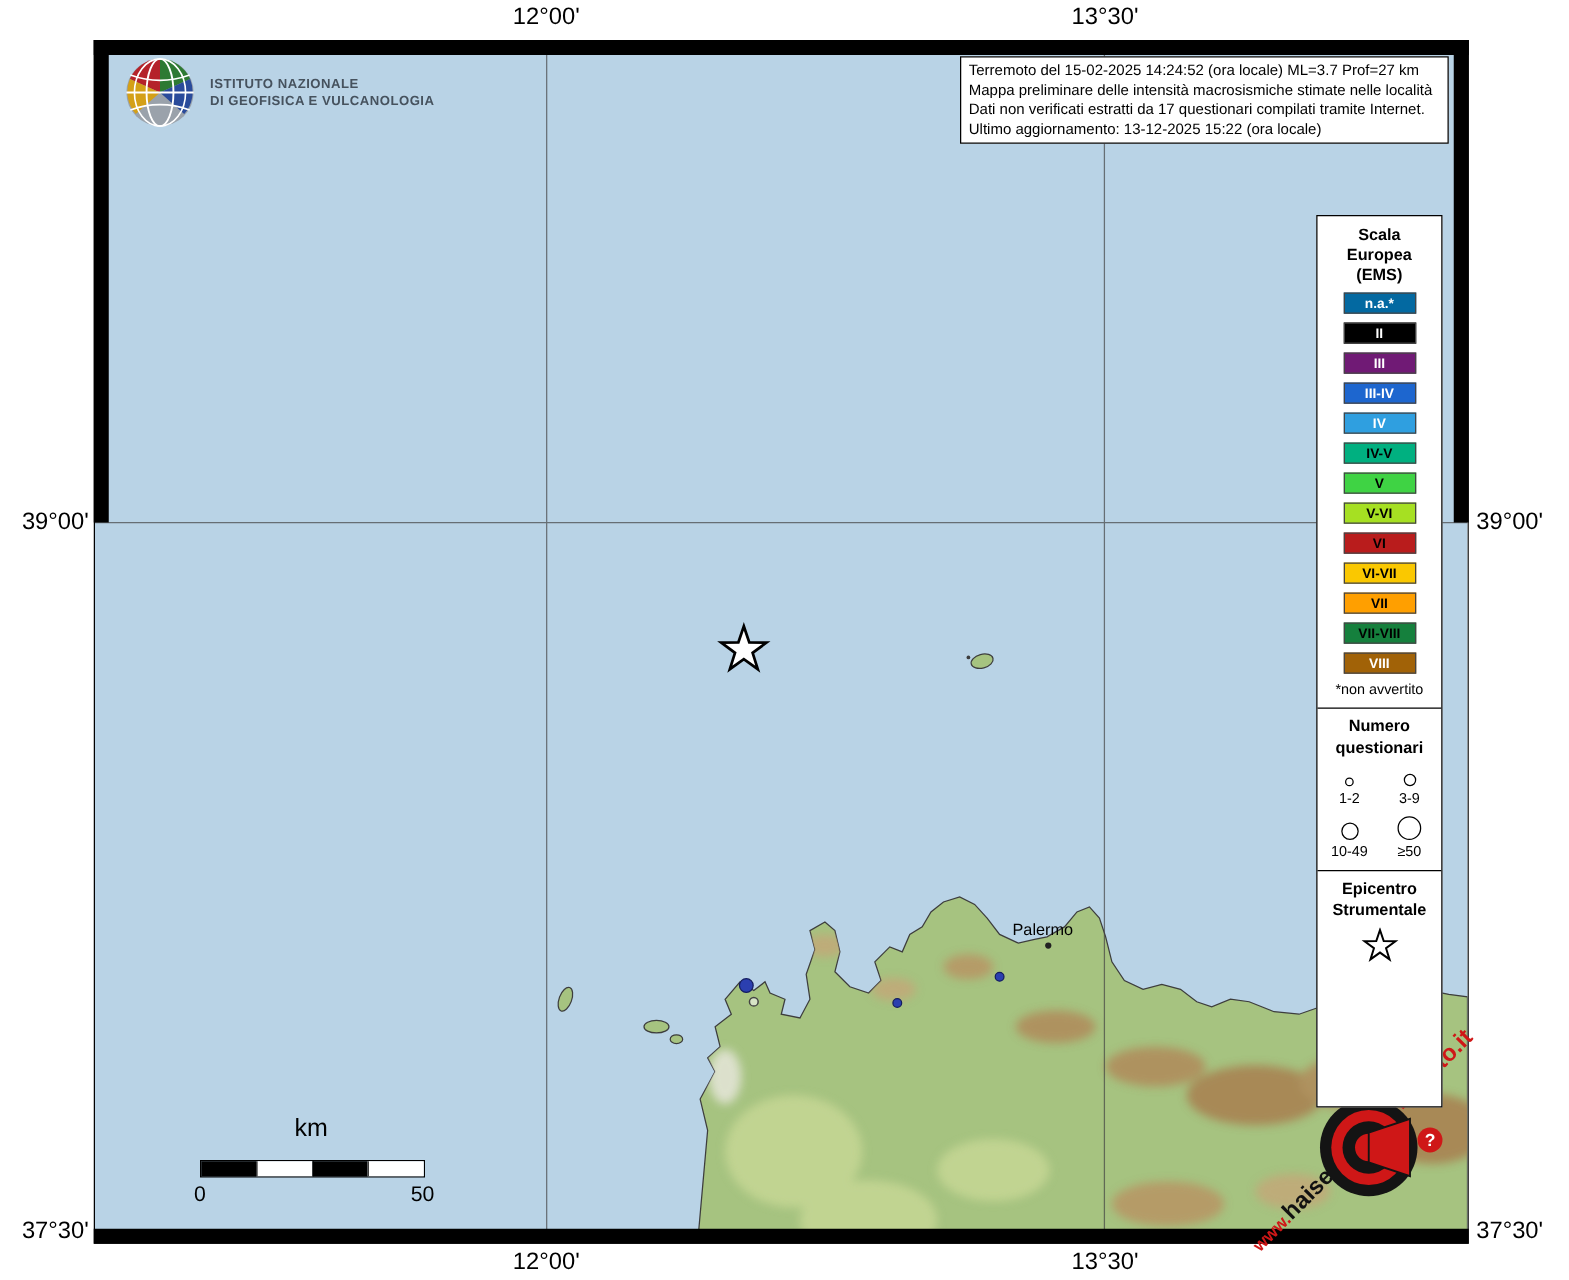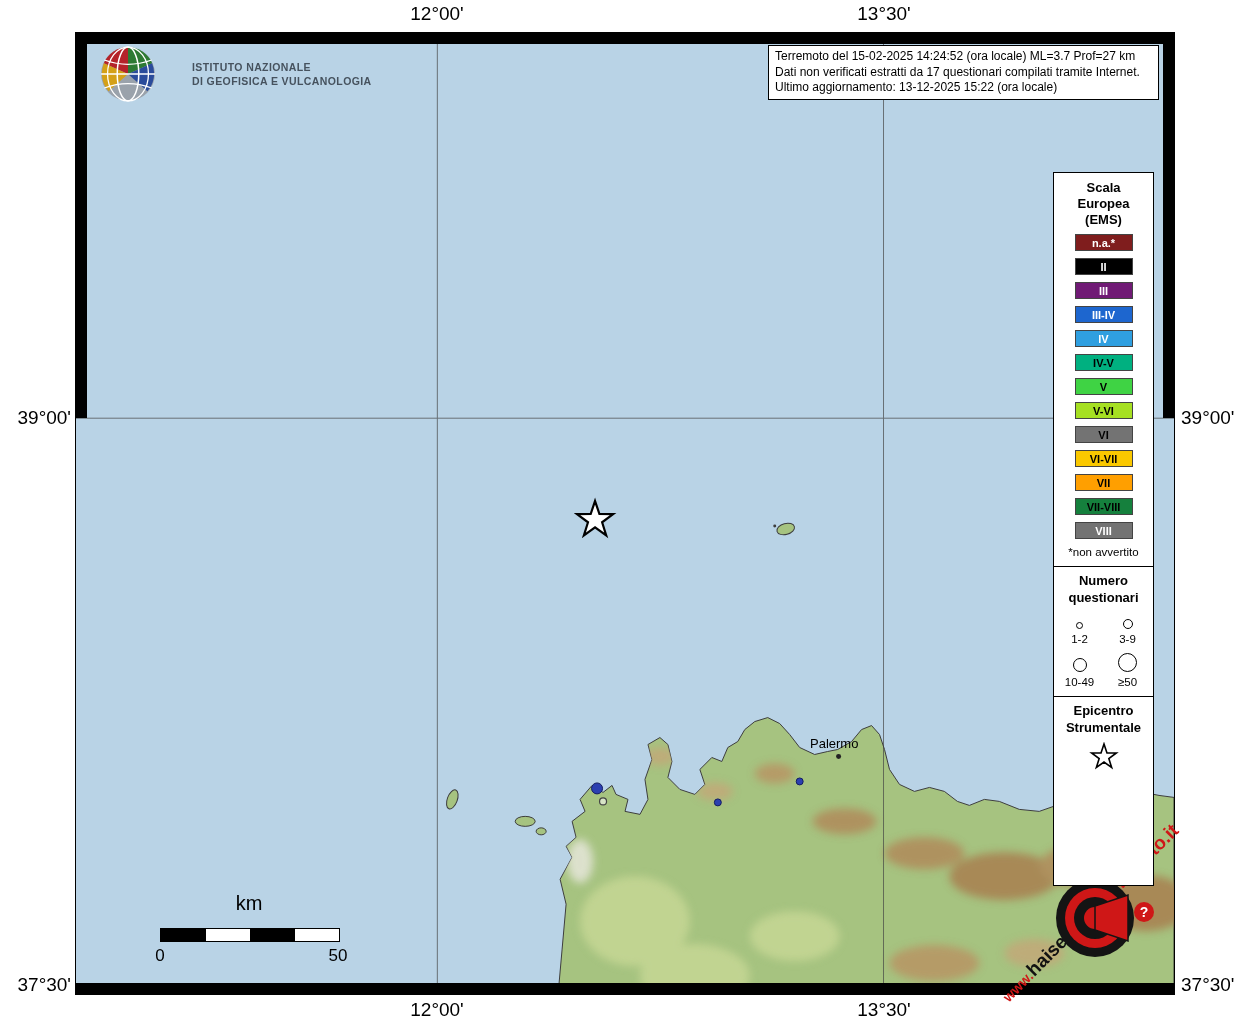--- a/index.html
+++ b/index.html
@@ -23,21 +23,21 @@
   .c-top-left  { left:387px;  top:3px;   width:100px; text-align:center; }
   .c-top-right { left:834px;  top:3px;   width:100px; text-align:center; }
   .c-bot-left  { left:387px;  top:999px; width:100px; text-align:center; }
   .c-bot-right { left:834px;  top:999px; width:100px; text-align:center; }
   .c-left-top  { left:0;      top:407px; width:71px;  text-align:right; }
   .c-left-bot  { left:0;      top:974px; width:71px;  text-align:right; }
   .c-right-top { left:1181px; top:407px; width:74px;  text-align:left; }
   .c-right-bot { left:1181px; top:974px; width:74px;  text-align:left; }
 
   
-  .ingv { position:absolute; left:100px; top:46px; z-index:5; display:flex; align-items:center;gap:24px; }
+  .ingv { position:absolute; left:100px; top:46px; z-index:5; display:flex; align-items:center; }
   .ingv-text { margin-left:12px; color:#46525e; font-weight:bold; font-size:10.5px;
                letter-spacing:0.4px; line-height:14px; }
 
   
   .infobox { position:absolute; left:768px; top:45px; width:391px; z-index:6;
              background:#fff; border:1px solid #000; padding:3px 6px;
              font-size:12px; line-height:15.5px; box-sizing:border-box; }
 
   
   .legend { position:absolute; left:1053px; top:172px; width:101px; height:714px; z-index:6;
@@ -178,44 +178,45 @@
       <path d="M4,39 Q26,31 48,39" fill="none" stroke="#fff" stroke-width="1.2"></path>
     </svg>
     <div class="ingv-text">
       <div>ISTITUTO NAZIONALE</div>
       <div>DI GEOFISICA E VULCANOLOGIA</div>
     </div>
   </div>
 
   <div class="infobox">
     <div>Terremoto del 15-02-2025 14:24:52 (ora locale) ML=3.7 Prof=27 km</div>
+    <div>Mappa preliminare delle intensità macrosismiche stimate nelle località</div>
     <div>Dati non verificati estratti da 17 questionari compilati tramite Internet.</div>
     <div>Ultimo aggiornamento: 13-12-2025 15:22 (ora locale)</div>
   </div>
 
   <div class="legend">
     <div class="lg-title">
       <div>Scala</div>
       <div>Europea</div>
       <div>(EMS)</div>
     </div>
     <div class="lg-items">
-      <div class="swatch" style="background-color: #7f1d1d; color: rgb(255, 255, 255);">n.a.*</div>
+      <div class="swatch" style="background-color: #0369a1; color: rgb(255, 255, 255);">n.a.*</div>
       <div class="swatch" style="background-color: #000000; color: rgb(255, 255, 255);">II</div>
       <div class="swatch" style="background-color: #701a75; color: rgb(255, 255, 255);">III</div>
       <div class="swatch" style="background-color: rgb(29, 102, 207); color: rgb(255, 255, 255);">III-IV</div>
       <div class="swatch" style="background-color: rgb(47, 159, 224); color: rgb(255, 255, 255);">IV</div>
       <div class="swatch" style="background-color: rgb(0, 176, 128); color: rgb(0, 0, 0);">IV-V</div>
       <div class="swatch" style="background-color: rgb(63, 211, 68); color: rgb(0, 0, 0);">V</div>
       <div class="swatch" style="background-color: rgb(166, 224, 34); color: rgb(0, 0, 0);">V-VI</div>
-      <div class="swatch" style="background-color: #737373; color: rgb(0, 0, 0);">VI</div>
+      <div class="swatch" style="background-color: #b91c1c; color: rgb(0, 0, 0);">VI</div>
       <div class="swatch" style="background-color: rgb(250, 200, 0); color: rgb(0, 0, 0);">VI-VII</div>
       <div class="swatch" style="background-color: rgb(255, 159, 0); color: rgb(0, 0, 0);">VII</div>
       <div class="swatch" style="background-color: #15803d; color: rgb(0, 0, 0);">VII-VIII</div>
-      <div class="swatch" style="background-color: #737373; color: rgb(255, 255, 255);">VIII</div>
+      <div class="swatch" style="background-color: #a16207; color: rgb(255, 255, 255);">VIII</div>
     </div>
     <div class="lg-note">*non avvertito</div>
     <div class="lg-div"></div>
     <div class="lg-sec">
       <div>Numero</div>
       <div>questionari</div>
     </div>
     <div class="q-row">
       <div class="q-cell">
         <div class="q-circle qc1"></div>

